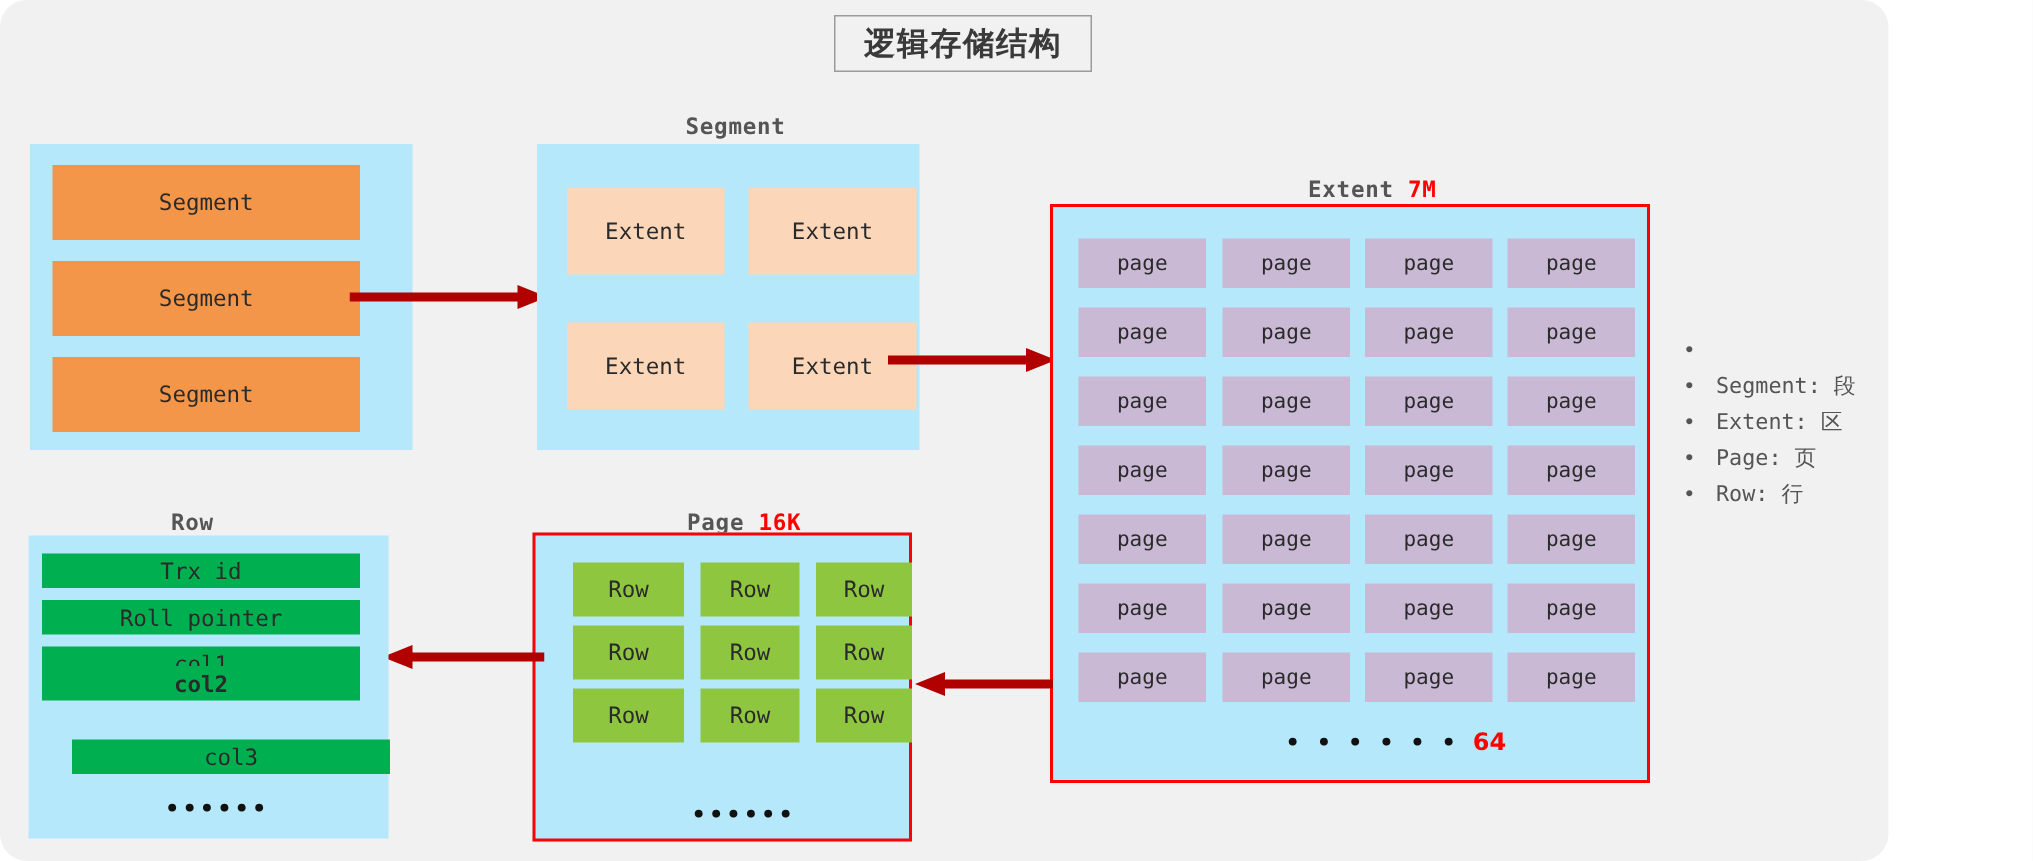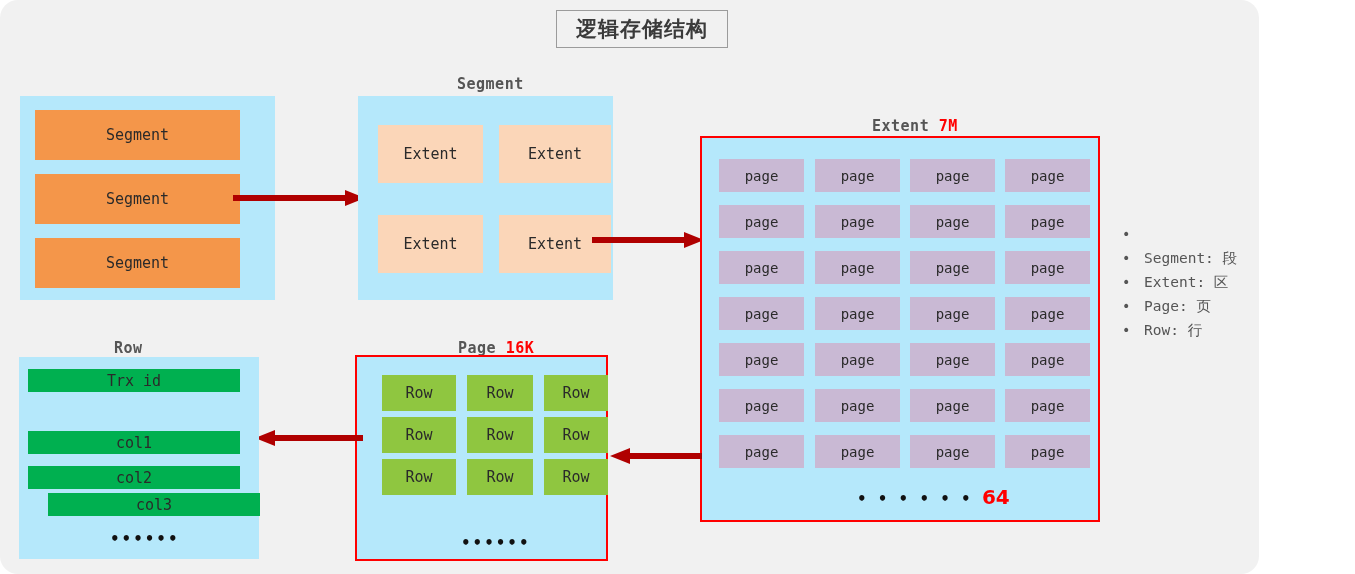--- a/index.html
+++ b/index.html
@@ -87,21 +87,21 @@
     font-family: "DejaVu Sans", "Liberation Sans", sans-serif;
     font-weight: bold;
     font-size: 15px;
     color: #111111;
     letter-spacing: 3px;
     white-space: nowrap;
   }
   .dots .count {
     color: #ff0000;
     letter-spacing: 0;
-    font-size: 20px;
+    font-size: 16px;
   }
 
   
   .arrow { position: absolute; }
   .arrow svg { display: block; }
 
   
   .legend {
     position: absolute;
     left: 1122px;
@@ -338,24 +338,27 @@
     </svg>
   </div>
 
   <div class="caption" style="left:114px; top:339px;">
     <span>Row</span>
   </div>
   <div class="blue-box" style="left:19px; top:357px; width:240px; height:202px;">
     <div class="cell rowfield" style="left:9px; top:12px; width:212px; height:23px;justify-content:center;">
         <span>Trx id</span>
       </div>
+    <div class="cell rowfield" style="left:9px; top:43px; width:212px; height:23px;">
+        <span>Roll pointer</span>
+      </div>
     <div class="cell rowfield" style="left:9px; top:74px; width:212px; height:23px;">
         <span>col1</span>
       </div>
-    <div class="cell rowfield" style="left:9px; top:109px; width:212px; height:23px;">
+    <div class="cell rowfield" style="left:9px; top:87px; width:212px; height:23px;font-weight:bold;">
         <span>col2</span>
       </div>
     <div class="cell rowfield" style="left:9px; top:136px; width:212px; height:23px;margin-left:20px;">
         <span>col3</span>
       </div>
     <div class="dots" style="left:91px; top:173px; letter-spacing:2px;">
       <span>••••••</span>
     </div>
   </div>
 

